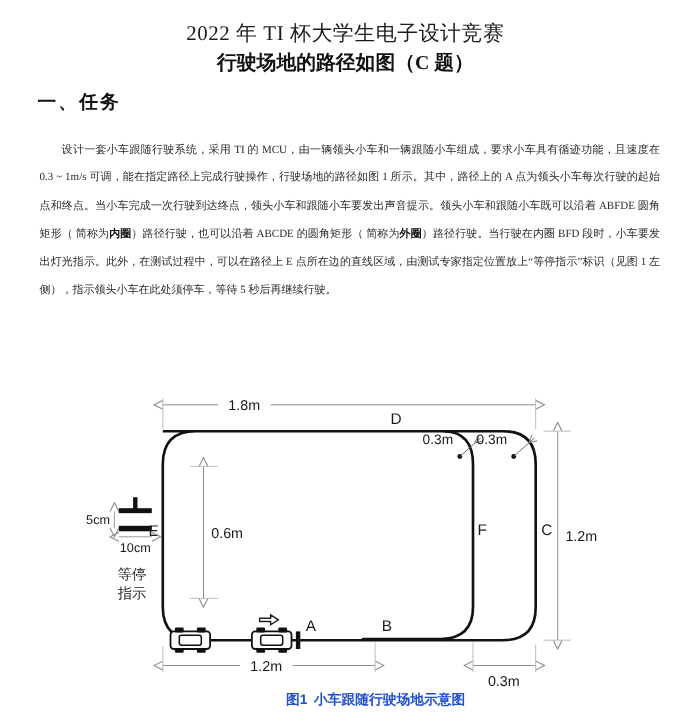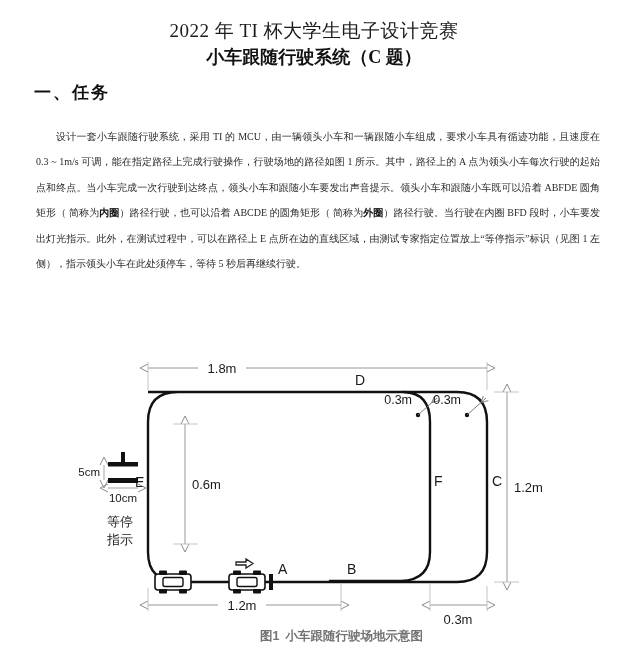--- a/index.html
+++ b/index.html
@@ -75,21 +75,21 @@
     display: block;
   }
 
   .fig-caption {
     position: absolute;
     left: 248px;
     top: 628px;
     font-family: "Liberation Sans", "DejaVu Sans", sans-serif;
     font-size: 12.5px;
     font-weight: bold;
-    color: #737373;
+    color: #1d4ed8;
     white-space: nowrap;
     padding-left: 12px;
   }
   .fig-caption .cap-num { margin-right: 6px; }
 
   .watermark {
     position: absolute;
     left: 398px;
     top: 656px;
     font-family: "Liberation Sans", "DejaVu Sans", sans-serif;
@@ -100,21 +100,21 @@
     pointer-events: none;
   }
 </style>
 </head>
 <body>
 
 <div class="page">
 
   <div class="title-block">
     <div class="title-line1">2022 年 TI 杯大学生电子设计竞赛</div>
-    <div class="title-line2">小车跟随行驶系统（C 题）</div>
+    <div class="title-line2">行驶场地的路径如图（C 题）</div>
   </div>
 
   <div class="section-heading">一、任务</div>
 
   <p class="body-text"><span>设计一套小车跟随行驶系统，采用 TI 的 MCU，由一辆领头小车和一辆跟随小车组成，要求小车具有循迹功能，且速度在 0.3 ~ 1m/s 可调，能在指定路径上完成行驶操作，行驶场地的路径如图 1 所示。其中，路径上的 A 点为领头小车每次行驶的起始点和终点。当小车完成一次行驶到达终点，领头小车和跟随小车要发出声音提示。领头小车和跟随小车既可以沿着 ABFDE 圆角矩形（ 简称为</span><b>内圈</b><span>）路径行驶，也可以沿着 ABCDE 的圆角矩形（ 简称为</span><b>外圈</b><span>）路径行驶。当行驶在内圈 BFD 段时，小车要发出灯光指示。此外，在测试过程中，可以在路径上 E 点所在边的直线区域，由测试专家指定位置放上“等停指示”标识（见图 1 左侧），指示领头小车在此处须停车，等待 5 秒后再继续行驶。</span></p>
 
   <div class="figure-wrap">
     <svg class="diagram" width="628" height="290" viewBox="0 0 628 290">
 
       <defs>

